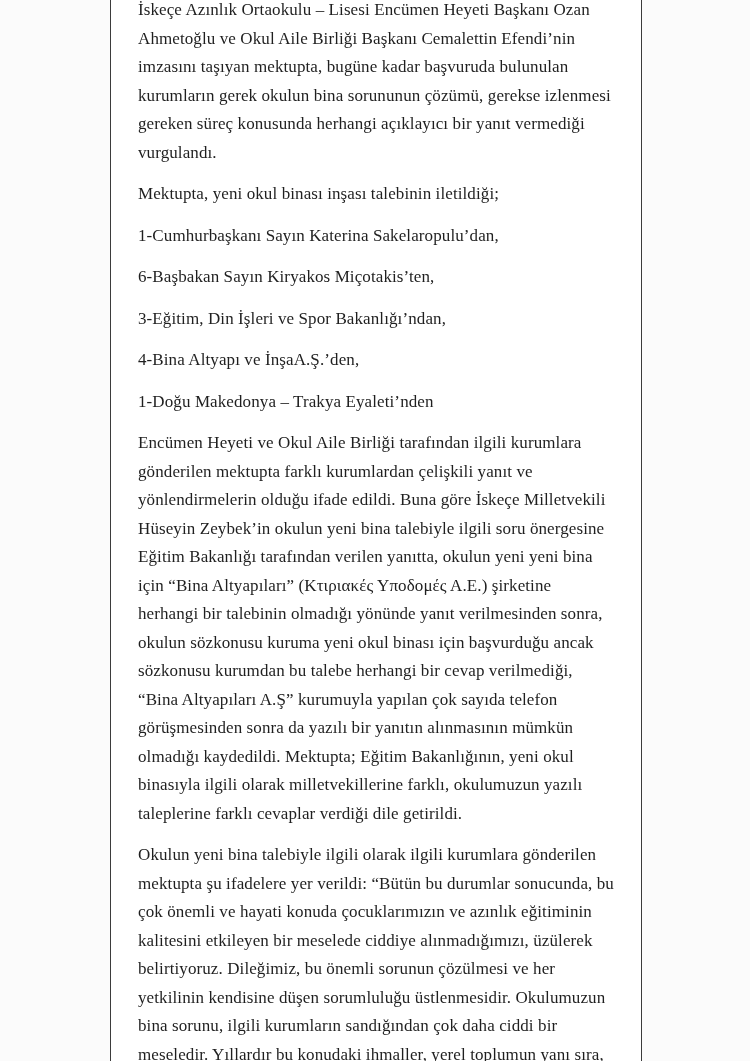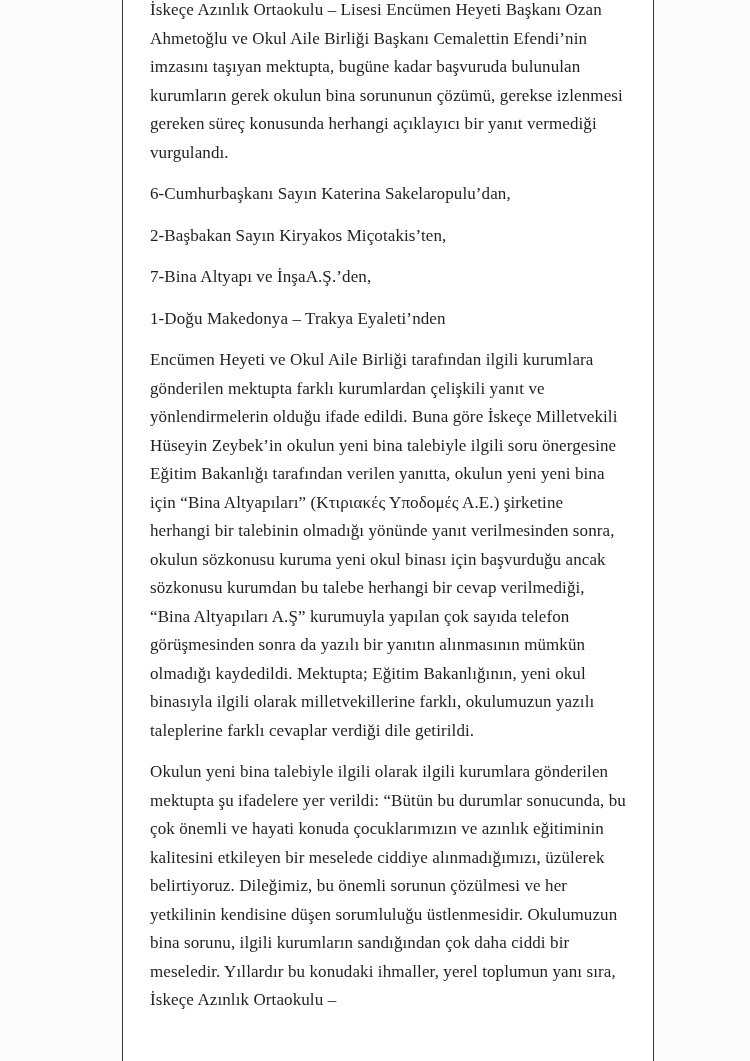--- a/index.html
+++ b/index.html
@@ -22,21 +22,20 @@
     position: absolute;
     left: 110px;
     top: 0;
     width: 532px;
     height: 1061px;
     background: #ffffff;
     border-left: 1px solid #3b3b3b;
     border-right: 1px solid #3b3b3b;
     box-sizing: border-box;
     overflow: hidden;
-    margin-left: 12px;
   }
   article {
     padding: 0 27px;
     margin-top: -4px;
   }
   article p {
     margin: 0 0 13px 0;
     font-size: 17px;
     line-height: 28.5px;
     color: #1f1f1f;
@@ -44,21 +43,23 @@
     text-align: left;
   }
 </style>
 </head>
 <body>
 
 <div class="viewport">
   <div class="page">
     <article>
       <p>İskeçe Azınlık Ortaokulu – Lisesi Encümen Heyeti Başkanı Ozan Ahmetoğlu ve Okul Aile Birliği Başkanı Cemalettin Efendi’nin imzasını taşıyan mektupta, bugüne kadar başvuruda bulunulan kurumların gerek okulun bina sorununun çözümü, gerekse izlenmesi gereken süreç konusunda herhangi açıklayıcı bir yanıt vermediği vurgulandı.</p>
-      <p>6-Cumhurbaşkanı Sayın Katerina Sakelaropulu’dan,</p>
-      <p>2-Başbakan Sayın Kiryakos Miçotakis’ten,</p>
-      <p>7-Bina Altyapı ve İnşaA.Ş.’den,</p>
+      <p>Mektupta, yeni okul binası inşası talebinin iletildiği;</p>
+      <p>1-Cumhurbaşkanı Sayın Katerina Sakelaropulu’dan,</p>
+      <p>6-Başbakan Sayın Kiryakos Miçotakis’ten,</p>
+      <p>3-Eğitim, Din İşleri ve Spor Bakanlığı’ndan,</p>
+      <p>4-Bina Altyapı ve İnşaA.Ş.’den,</p>
       <p>1-Doğu Makedonya – Trakya Eyaleti’nden</p>
       <p>Encümen Heyeti ve Okul Aile Birliği tarafından ilgili kurumlara gönderilen mektupta farklı kurumlardan çelişkili yanıt ve yönlendirmelerin olduğu ifade edildi. Buna göre İskeçe Milletvekili Hüseyin Zeybek’in okulun yeni bina talebiyle ilgili soru önergesine Eğitim Bakanlığı tarafından verilen yanıtta, okulun yeni yeni bina için “Bina Altyapıları” (Κτιριακές Υποδομές Α.Ε.) şirketine herhangi bir talebinin olmadığı yönünde yanıt verilmesinden sonra, okulun sözkonusu kuruma yeni okul binası için başvurduğu ancak sözkonusu kurumdan bu talebe herhangi bir cevap verilmediği, “Bina Altyapıları A.Ş” kurumuyla yapılan çok sayıda telefon görüşmesinden sonra da yazılı bir yanıtın alınmasının mümkün olmadığı kaydedildi. Mektupta; Eğitim Bakanlığının, yeni okul binasıyla ilgili olarak milletvekillerine farklı, okulumuzun yazılı taleplerine farklı cevaplar verdiği dile getirildi.</p>
       <p>Okulun yeni bina talebiyle ilgili olarak ilgili kurumlara gönderilen mektupta şu ifadelere yer verildi: “Bütün bu durumlar sonucunda, bu çok önemli ve hayati konuda çocuklarımızın ve azınlık eğitiminin kalitesini etkileyen bir meselede ciddiye alınmadığımızı, üzülerek belirtiyoruz. Dileğimiz, bu önemli sorunun çözülmesi ve her yetkilinin kendisine düşen sorumluluğu üstlenmesidir. Okulumuzun bina sorunu, ilgili kurumların sandığından çok daha ciddi bir meseledir. Yıllardır bu konudaki ihmaller, yerel toplumun yanı sıra, İskeçe Azınlık Ortaokulu –</p>
     </article>
   </div>
 </div>
 
 </body></html>

